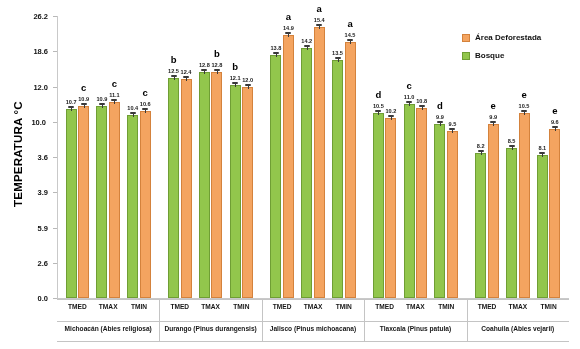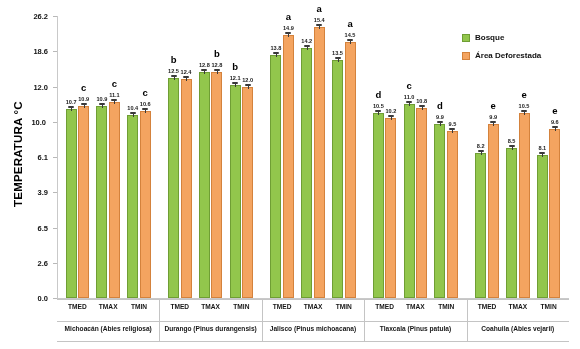--- a/index.html
+++ b/index.html
@@ -195,25 +195,25 @@
 
 <div id="chart-root">
 
   <div class="y-axis-title">TEMPERATURA °C</div>
 
   <div id="y-ticks">
       <div class="y-tick" style="left: 12px; top: 294px;">0.0</div>
       <div class="y-tick-mark" style="left: 53px; top: 298px;"></div>
       <div class="y-tick" style="left: 12px; top: 258.75px;">2.6</div>
       <div class="y-tick-mark" style="left: 53px; top: 262.75px;"></div>
-      <div class="y-tick" style="left: 12px; top: 223.5px;">6.5</div>
+      <div class="y-tick" style="left: 12px; top: 223.5px;">5.9</div>
       <div class="y-tick-mark" style="left: 53px; top: 227.5px;"></div>
       <div class="y-tick" style="left: 12px; top: 188.25px;">3.9</div>
       <div class="y-tick-mark" style="left: 53px; top: 192.25px;"></div>
-      <div class="y-tick" style="left: 12px; top: 153px;">6.1</div>
+      <div class="y-tick" style="left: 12px; top: 153px;">3.6</div>
       <div class="y-tick-mark" style="left: 53px; top: 157px;"></div>
       <div class="y-tick" style="left: 10px; top: 117.75px;">10.0</div>
       <div class="y-tick-mark" style="left: 53px; top: 121.75px;"></div>
       <div class="y-tick" style="left: 12px; top: 82.5px;">12.0</div>
       <div class="y-tick-mark" style="left: 53px; top: 86.5px;"></div>
       <div class="y-tick" style="left: 12px; top: 47.25px;">18.6</div>
       <div class="y-tick-mark" style="left: 53px; top: 51.25px;"></div>
       <div class="y-tick" style="left: 12px; top: 12px;">26.2</div>
       <div class="y-tick-mark" style="left: 53px; top: 16px;"></div>
     </div>
@@ -391,22 +391,22 @@
       <div class="group-label" style="width: 102.4px; left: 204.8px;">Jalisco (Pinus michoacana)</div>
       <div class="sep-line" style="left: 204.8px; top: 0px; height: 21px;"></div>
       <div class="group-label" style="width: 102.4px; left: 307.2px;">Tlaxcala (Pinus patula)</div>
       <div class="sep-line" style="left: 307.2px; top: 0px; height: 21px;"></div>
       <div class="group-label" style="width: 102.4px; left: 409.6px;">Coahuila (Abies vejarii)</div>
       <div class="sep-line" style="left: 409.6px; top: 0px; height: 21px;"></div>
     </div>
 
   <div id="legend">
     <div class="legend-item">
+      <span class="legend-swatch orange"></span>
+      <span class="legend-text">Área Deforestada</span>
+    </div>
+    <div class="legend-item">
       <span class="legend-swatch green"></span>
       <span class="legend-text">Bosque</span>
     </div>
-    <div class="legend-item">
-      <span class="legend-swatch orange"></span>
-      <span class="legend-text">Área Deforestada</span>
-    </div>
   </div>
 
 </div>
 
 </body></html>

